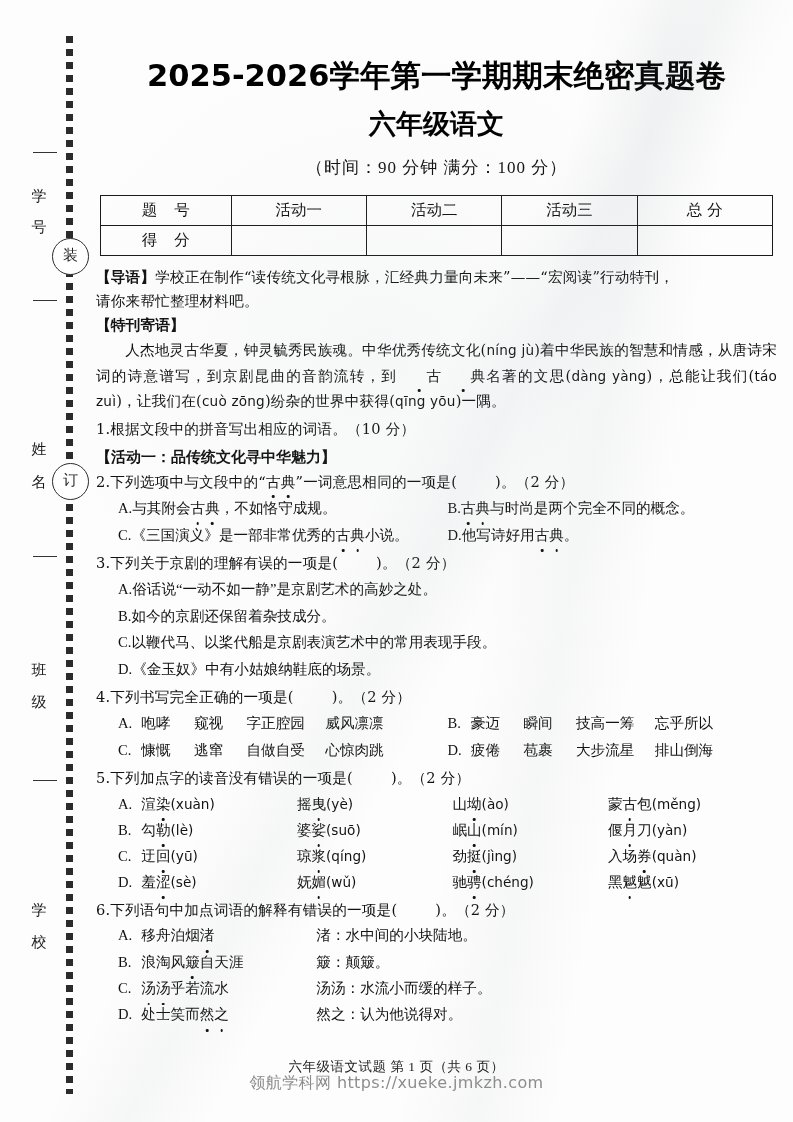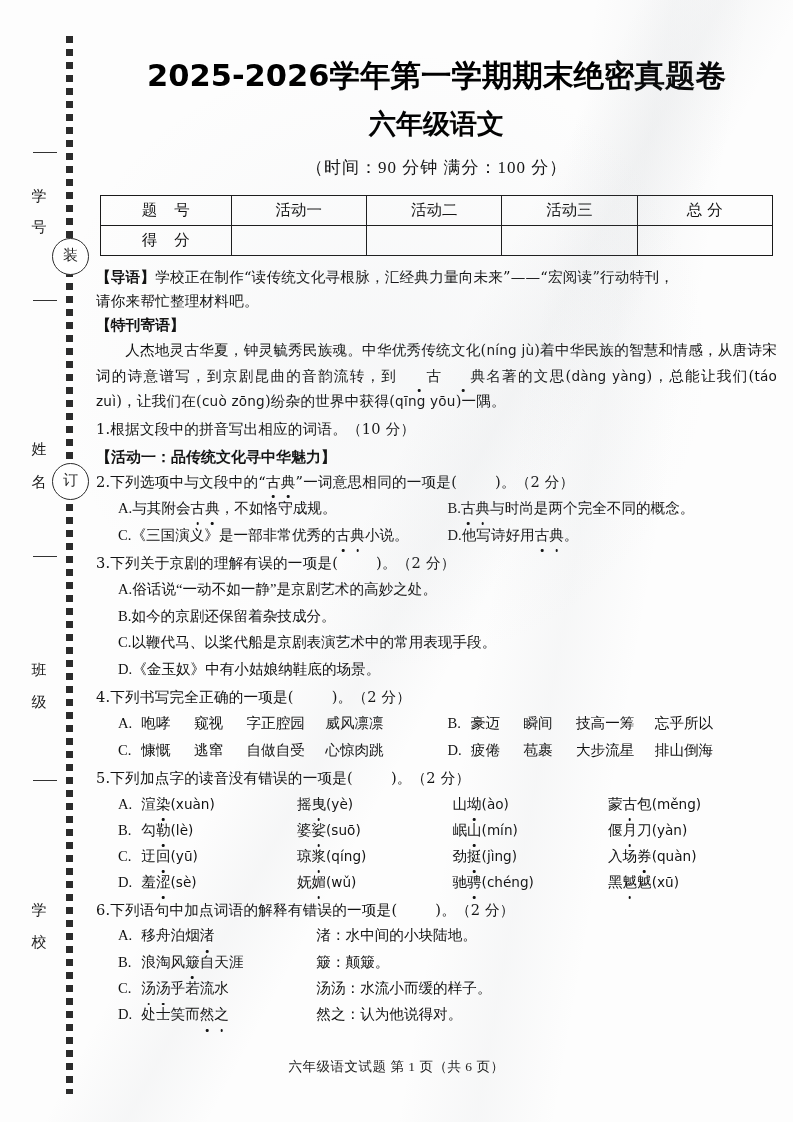--- a/index.html
+++ b/index.html
@@ -426,13 +426,14 @@
           <span class="left"><span>处士笑而</span><span><span class="dot">然</span><span class="dot">之</span></span></span>
           <span class="right">然之：认为他说得对。</span>
         </div>
       </div>
 
   </div>
 
   <div id="scan-shade"></div>
 
   <div id="footer">六年级语文试题   第 1 页（共 6 页）</div>
+  <div id="watermark">领航学科网 https://xueke.jmkzh.com</div>
 </div>
 
 </body></html>

